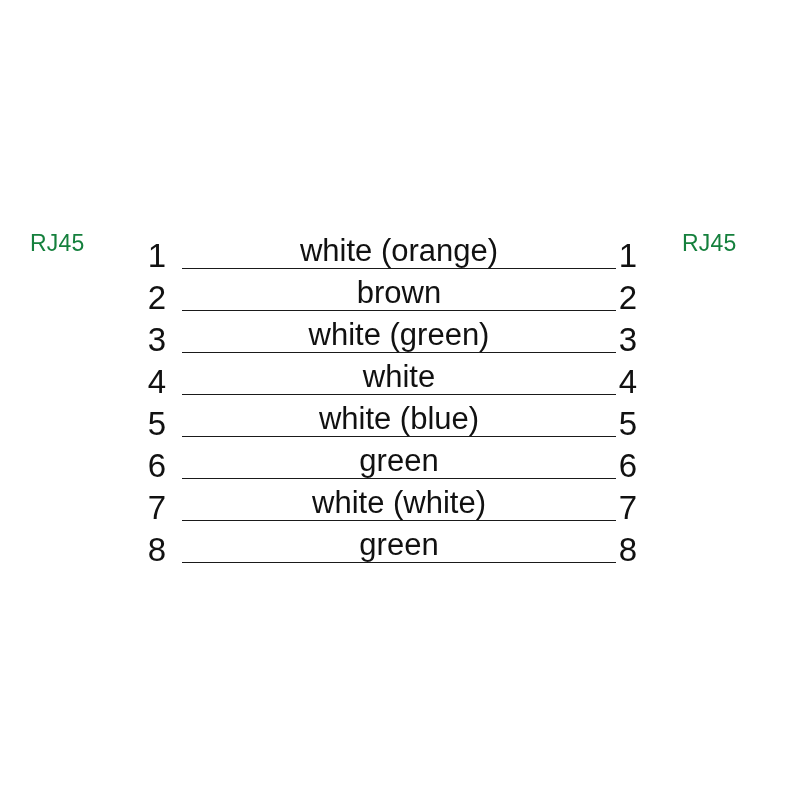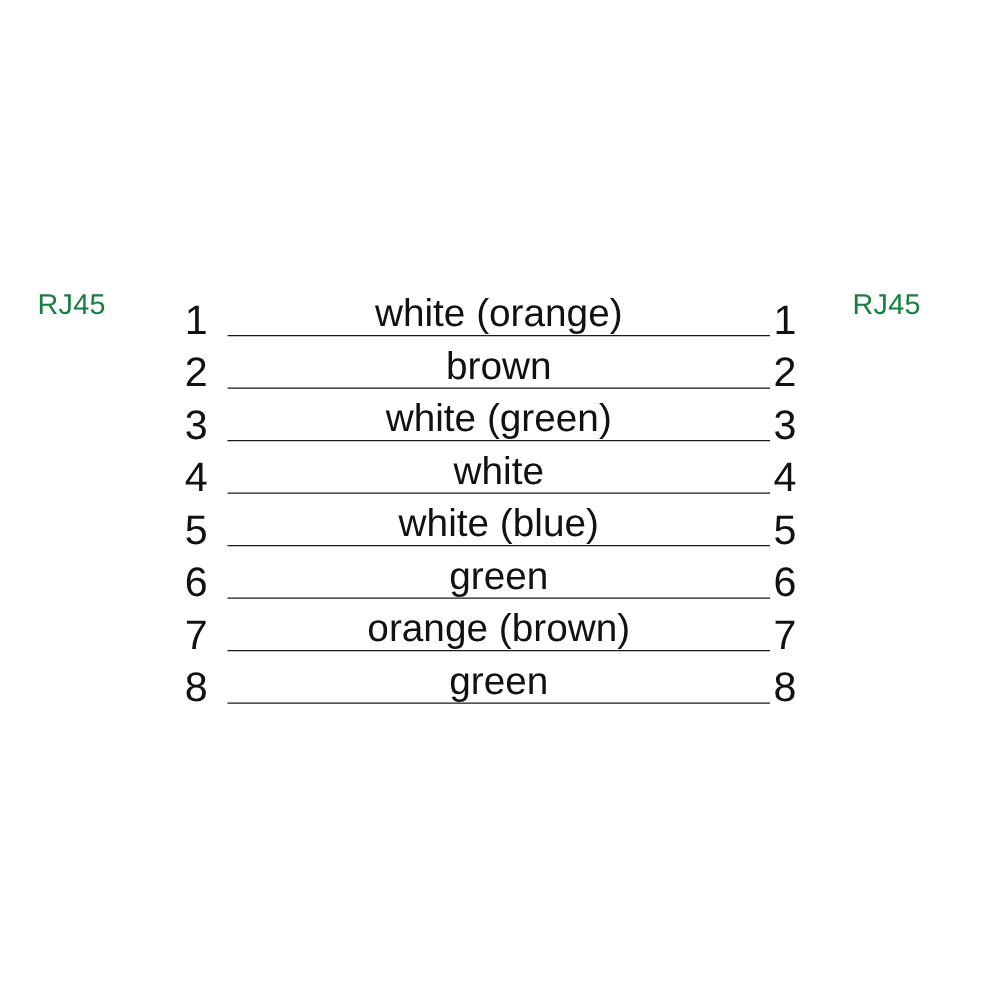--- a/index.html
+++ b/index.html
@@ -122,21 +122,21 @@
 
   <div class="wire-row" style="top:478px;">
     <div class="pin-number pin-left">6</div>
     <div class="wire-label">green</div>
     <div class="wire-line"></div>
     <div class="pin-number pin-right">6</div>
   </div>
 
   <div class="wire-row" style="top:520px;">
     <div class="pin-number pin-left">7</div>
-    <div class="wire-label">orange (brown)</div>
+    <div class="wire-label">white (white)</div>
     <div class="wire-line"></div>
     <div class="pin-number pin-right">7</div>
   </div>
 
   <div class="wire-row" style="top:562px;">
     <div class="pin-number pin-left">8</div>
     <div class="wire-label">green</div>
     <div class="wire-line"></div>
     <div class="pin-number pin-right">8</div>
   </div>

